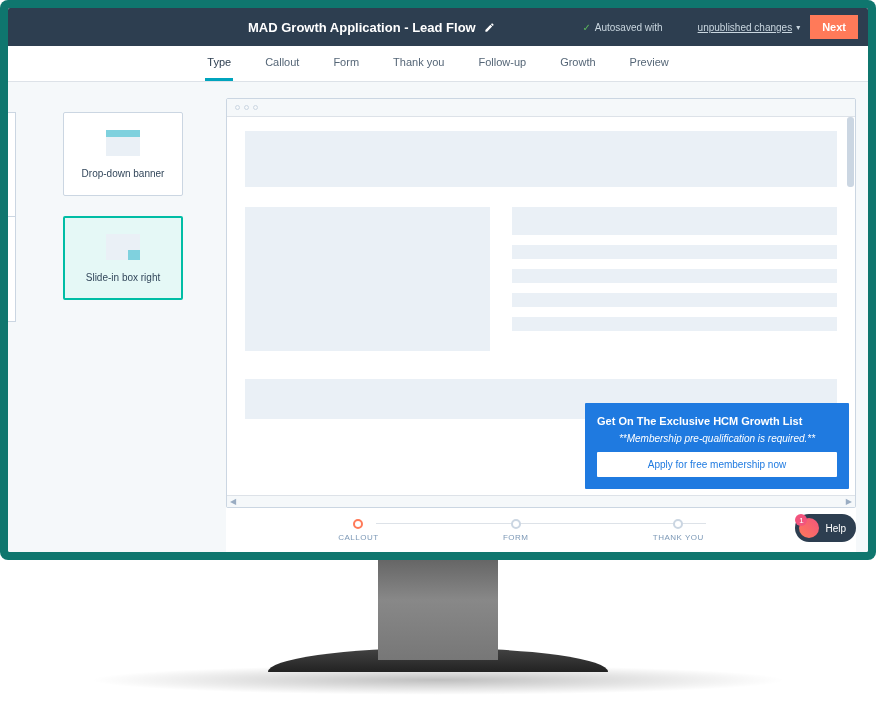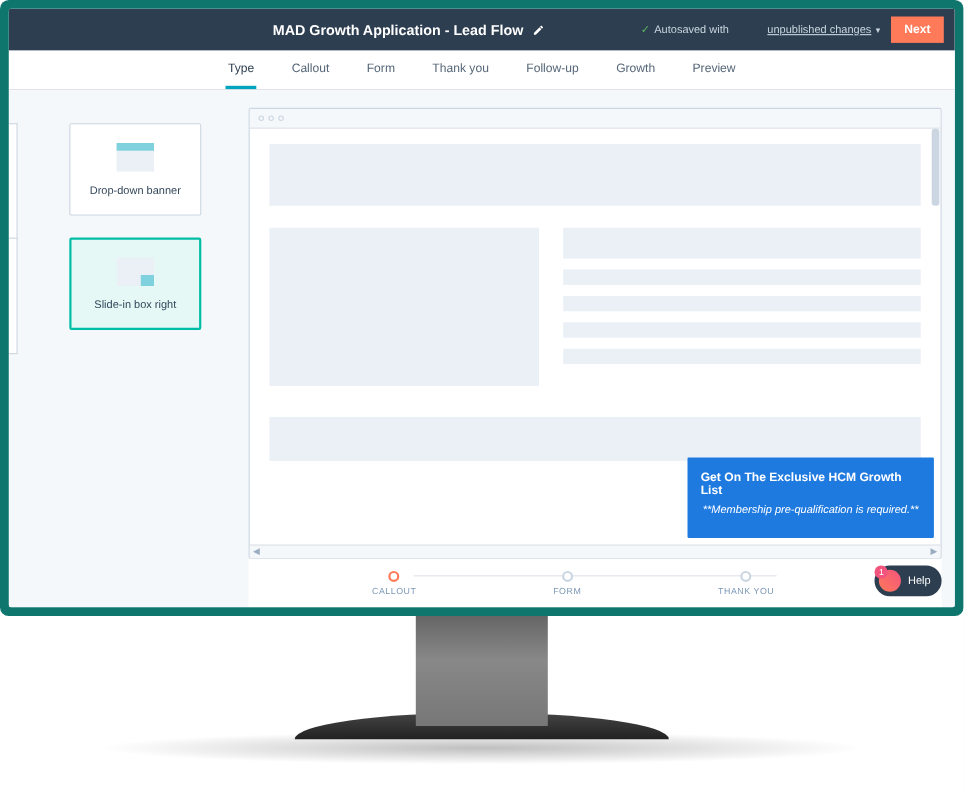--- a/index.html
+++ b/index.html
@@ -40,21 +40,21 @@
   .skel { background: #eaf0f6; }
   .skel-hero { height: 56px; margin-bottom: 20px; }
   .skel-row { display: flex; gap: 22px; }
   .skel-left { width: 245px; }
   .skel-block-lg { height: 144px; margin-bottom: 20px; }
   .skel-right { flex: 1; display: flex; flex-direction: column; gap: 10px; }
   .skel-line-lg { height: 28px; }
   .skel-line-md { height: 14px; }
   .skel-bottom { height: 40px; margin-top: 8px; }
 
-  .callout-popup { position: absolute; right: 6px; bottom: 6px; width: 224px; background: #1f7ae0; color: #fff; padding: 12px; font-size: 10px; border-radius: 1px; }
+  .callout-popup { position: absolute; right: 6px; bottom: 6px; width: 264px; background: #1f7ae0; color: #fff; padding: 12px; font-size: 10px; border-radius: 1px; }
   .callout-title { font-weight: 700; font-size: 11px; margin-bottom: 6px; }
   .callout-body { line-height: 1.4; margin-bottom: 8px; }
   .callout-note { text-align: center; font-style: italic; margin-bottom: 8px; font-size: 10px; }
   .callout-btn { background: #fff; color: #1f7ae0; text-align: center; padding: 7px; font-size: 10px; font-weight: 500; cursor: pointer; border-radius: 1px; }
 
   .scroll-handle { position: absolute; right: 1px; top: 18px; width: 7px; height: 70px; background: #cbd6e2; border-radius: 3px; }
   .hscroll { height: 12px; background: #f5f8fa; border-top: 1px solid #dde2e8; display: flex; justify-content: space-between; align-items: center; padding: 0 3px; font-size: 8px; color: #99acc2; }
 
   .stepper { height: 44px; display: flex; align-items: center; justify-content: space-around; padding: 0 90px 0 50px; position: relative; background: #fff; }
   .step { display: flex; flex-direction: column; align-items: center; gap: 4px; position: relative; z-index: 2; }
@@ -157,20 +157,21 @@
                 <div class="skel skel-line-md"></div>
                 <div class="skel skel-line-md"></div>
                 <div class="skel skel-line-md"></div>
               </div>
             </div>
             <div class="skel skel-bottom"></div>
 
             <div class="callout-popup">
               <div class="callout-title">Get On The Exclusive HCM Growth List</div>
               <div class="callout-note">**Membership pre-qualification is required.**</div>
+              <div class="callout-btn">Apply for free membership now</div>
             </div>
           </div>
           <div class="hscroll">
             <span>◀</span>
             <span>▶</span>
           </div>
         </div>
 
         <div class="stepper">
           <div class="step-line"></div>

